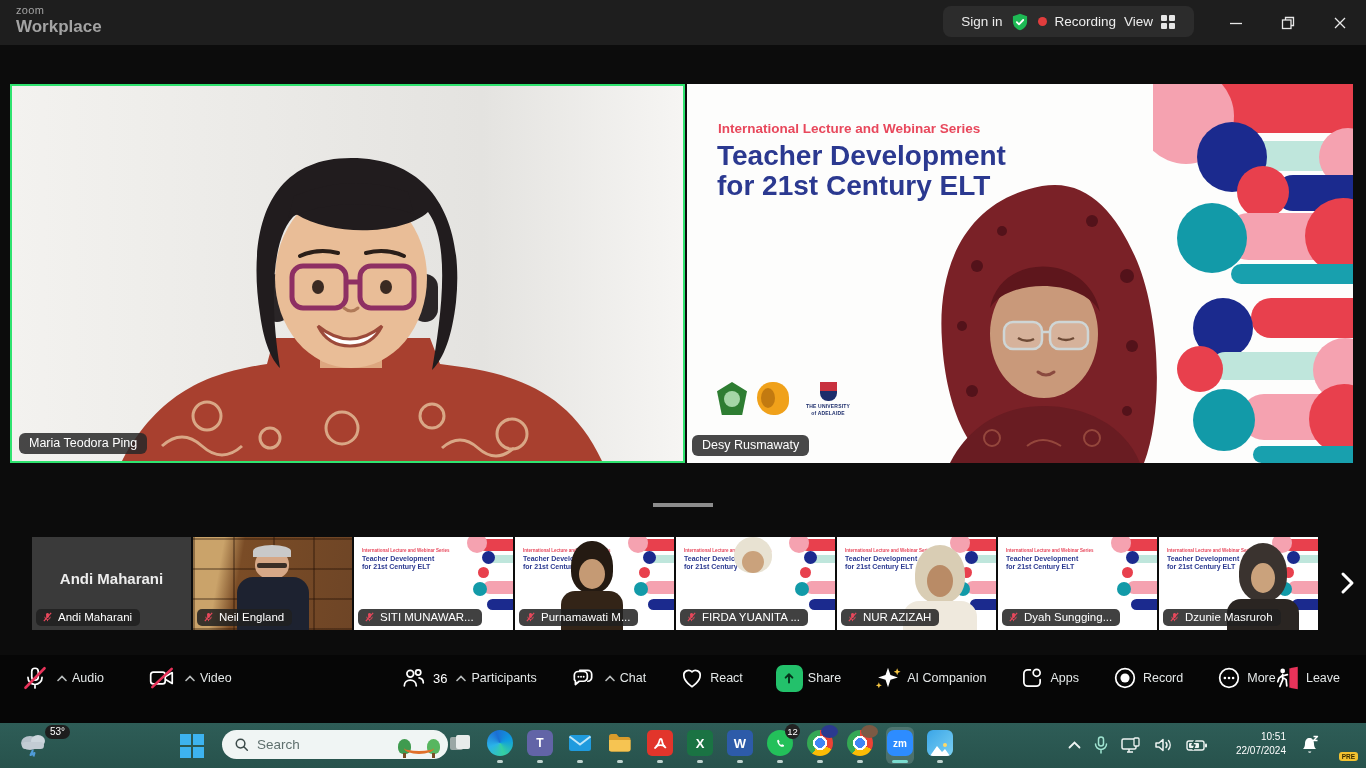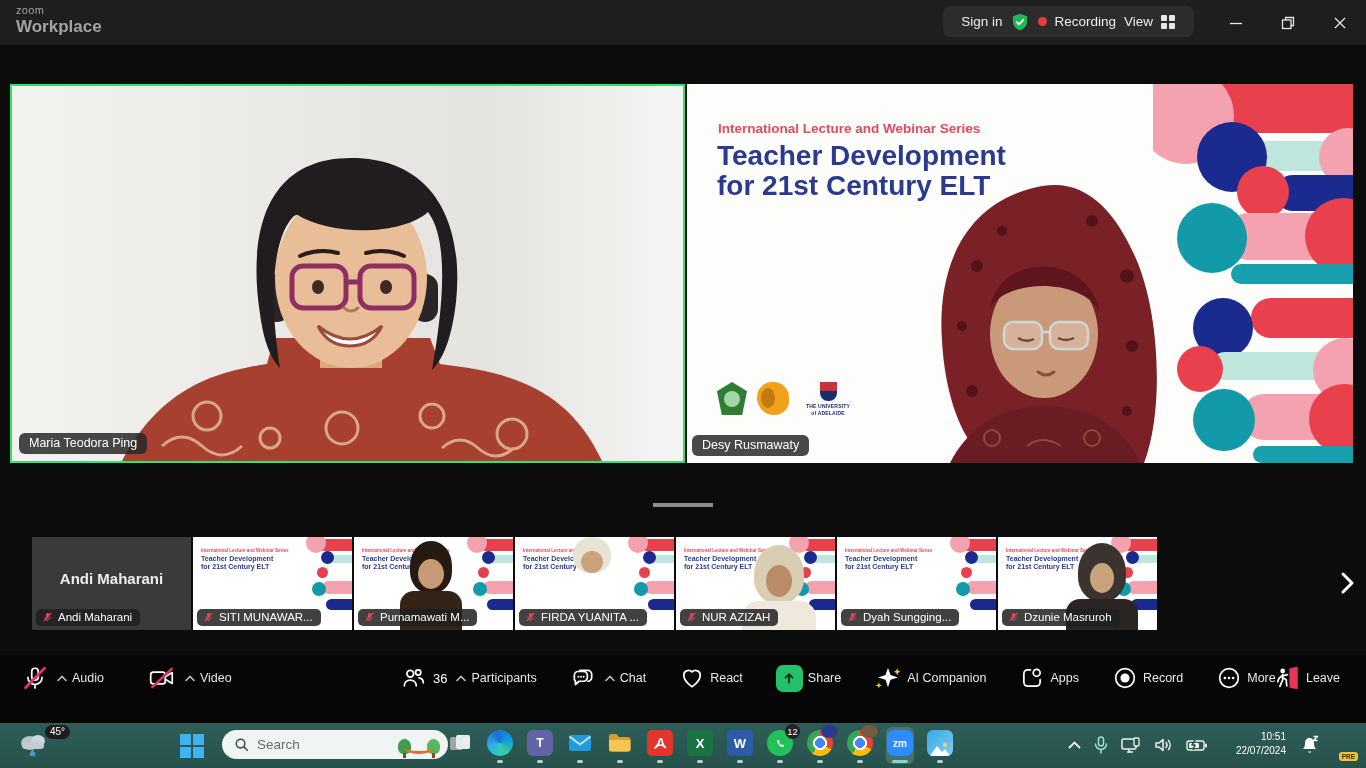--- a/index.html
+++ b/index.html
@@ -318,20 +318,34 @@
       <span class="thumb-label">
         <svg width="11" height="12" viewBox="0 0 24 24">
             <rect x="9" y="3" width="6" height="11" rx="3" fill="#e8485c"></rect>
             <path d="M6 11.5a6 6 0 0 0 12 0M12 17.5V21" stroke="#e8485c" stroke-width="2" fill="none"></path>
             <line x1="4" y1="21" x2="20" y2="3" stroke="#e8485c" stroke-width="2.6"></line>
           </svg>
         <span>Andi Maharani</span>
       </span>
     </div>
 
+    <div class="thumb t-neil">
+      <div class="p" style="left:62px;top:12px;width:34px;height:30px;border-radius:50% 50% 45% 45%;background:#d6a887;"></div>
+      <div class="p" style="left:60px;top:8px;width:38px;height:12px;border-radius:50% 50% 0 0;background:#c9c9c9;"></div>
+      <div class="p" style="left:64px;top:26px;width:30px;height:5px;background:#3a2e26;border-radius:2px;"></div>
+      <div class="p" style="left:44px;top:40px;width:72px;height:53px;border-radius:16px 16px 0 0;background:#1d2230;"></div>
+      <span class="thumb-label">
+        <svg width="11" height="12" viewBox="0 0 24 24">
+            <rect x="9" y="3" width="6" height="11" rx="3" fill="#e8485c"></rect>
+            <path d="M6 11.5a6 6 0 0 0 12 0M12 17.5V21" stroke="#e8485c" stroke-width="2" fill="none"></path>
+            <line x1="4" y1="21" x2="20" y2="3" stroke="#e8485c" stroke-width="2.6"></line>
+          </svg>
+        <span>Neil England</span>
+      </span>
+    </div>
 
     <div class="thumb t-slide">
       <span class="ms-series">International Lecture and Webinar  Series</span>
       <span class="ms-title"><span>Teacher Development</span><br><span>for 21st Century ELT</span></span>
       <span class="tdeco">
           <i class="tdot" style="right:0;top:2px;left:22px;height:12px;background:#e8404d;border-radius:6px 0 0 6px;"></i>
           <i style="right:26px;top:-4px;width:20px;height:20px;border-radius:50%;background:#f5a2b0;"></i>
           <i style="right:0;top:18px;left:28px;height:8px;background:#bfe6dc;border-radius:4px 0 0 4px;"></i>
           <i style="right:18px;top:14px;width:13px;height:13px;border-radius:50%;background:#1b2a8e;"></i>
           <i style="right:24px;top:30px;width:11px;height:11px;border-radius:50%;background:#e8404d;"></i>
@@ -648,21 +662,21 @@
           </span>
         </span>
         <span class="tlabel">Leave</span>
       </button>
     </div>
   </div>
 
   <footer class="taskbar">
 
     <div class="weather">
-      <span class="temp-badge">45°</span>
+      <span class="temp-badge">53°</span>
       <svg width="34" height="28" viewBox="0 0 34 28">
           <ellipse cx="14" cy="14" rx="9" ry="7" fill="#b9c3cc"></ellipse>
           <ellipse cx="22" cy="12" rx="7" ry="6" fill="#cdd6dd"></ellipse>
           <rect x="6" y="13" width="22" height="7" rx="3.5" fill="#c3ccd4"></rect>
           <path d="M17 21l-2.5 5 4-2-1 3.5" fill="none" stroke="#4f9bd8" stroke-width="2" stroke-linejoin="round"></path>
         </svg>
     </div>
 
     <div class="start">
         <i></i>

